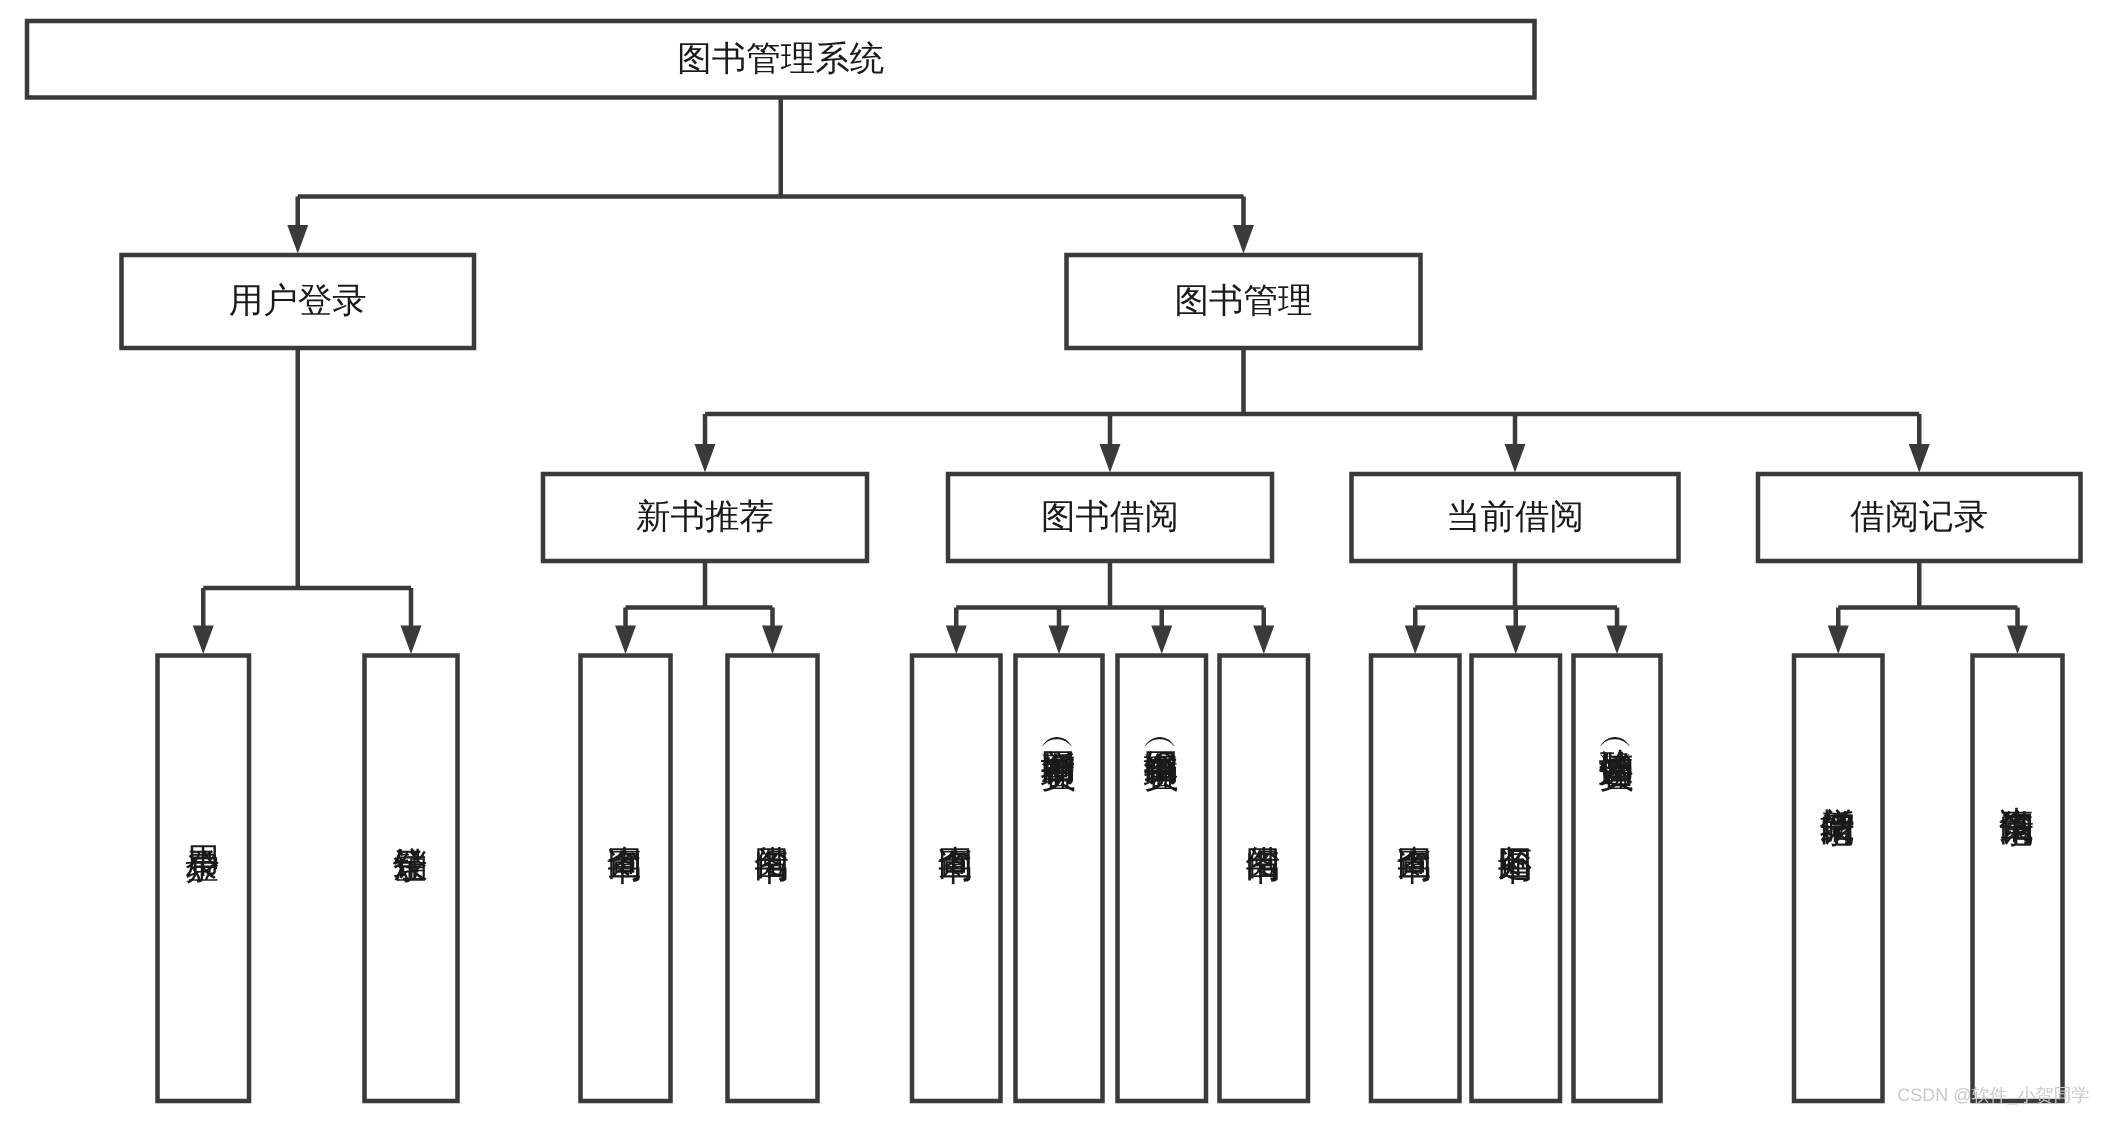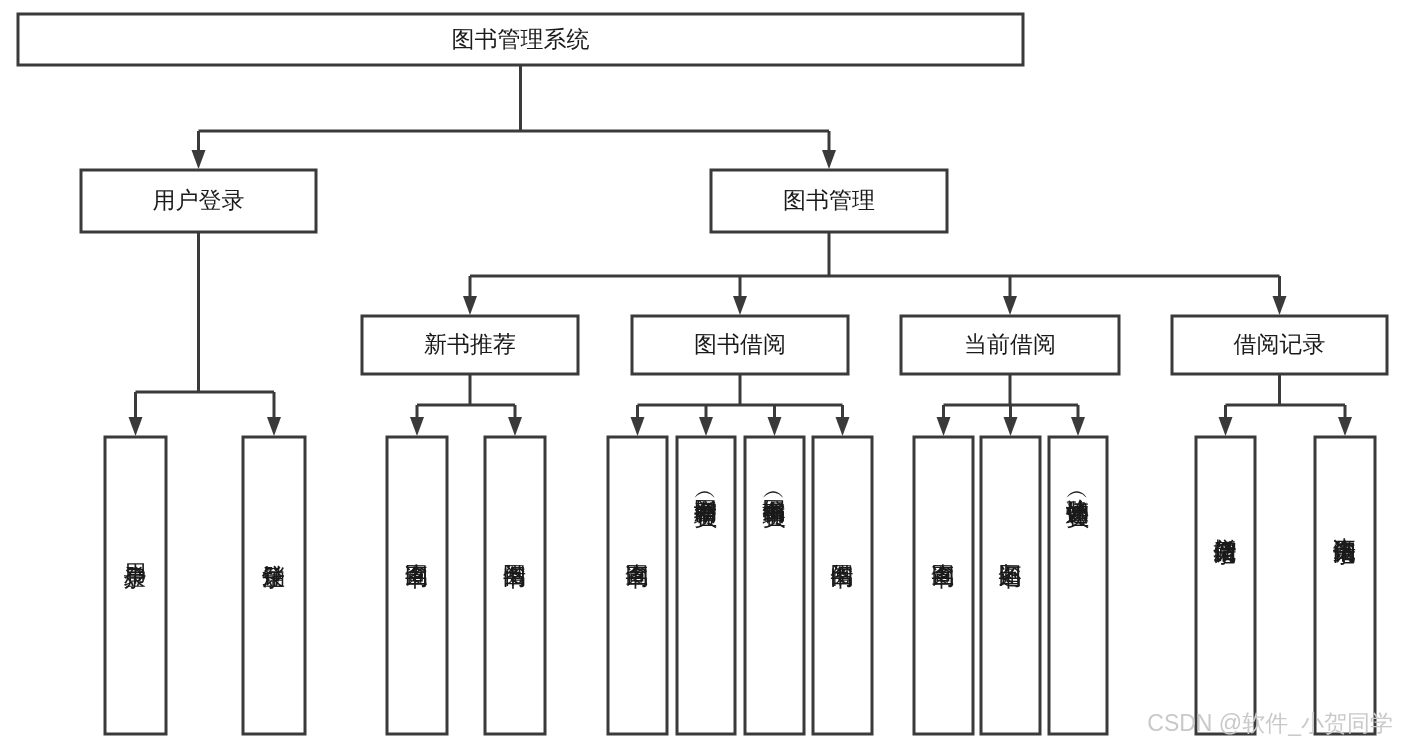--- a/index.html
+++ b/index.html
@@ -57,21 +57,21 @@
     writing-mode: vertical-rl;
     text-orientation: upright;
     text-anchor: middle;
     letter-spacing: 1px;
   }
   .watermark {
     position: absolute;
     right: 12px;
     bottom: 8px;
     font-family: "Liberation Sans", "DejaVu Sans", sans-serif;
-    font-size: 23px;
+    font-size: 12px;
     color: #c9c9c9;
     white-space: nowrap;
     user-select: none;
   }
 </style>
 </head>
 <body>
 
 <div id="diagram-root">
 

